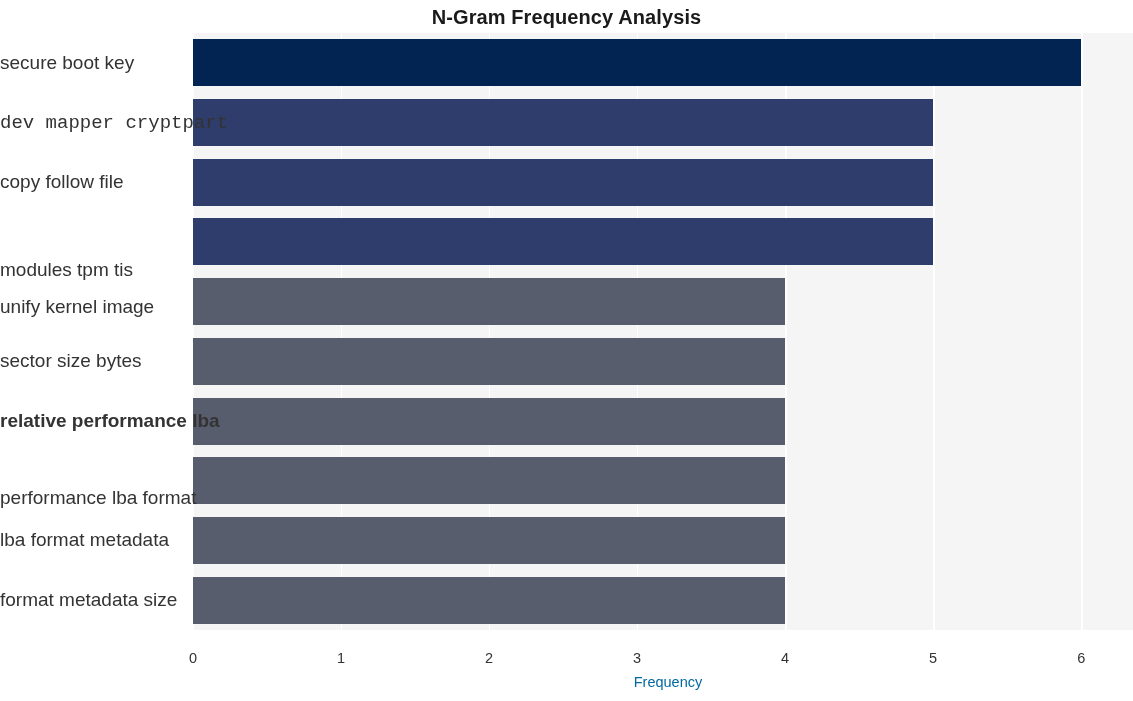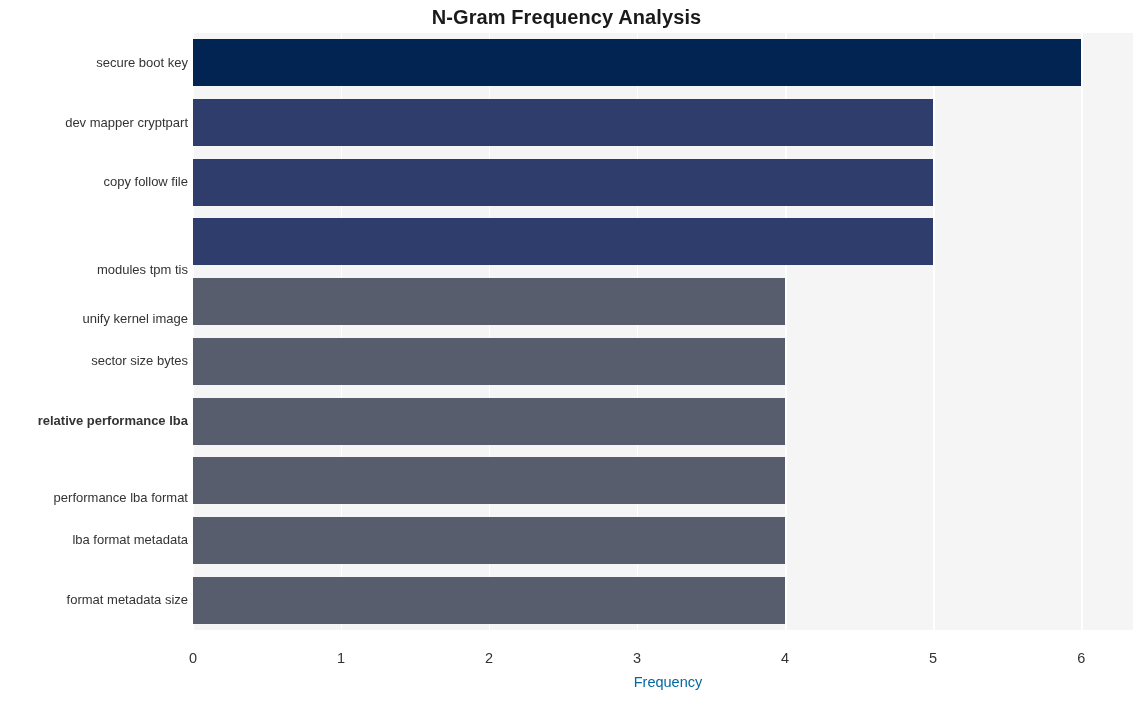--- a/index.html
+++ b/index.html
@@ -78,22 +78,21 @@
     position: absolute;
     left: 0;
     top: 33px;
     width: 188px;
     height: 597px;
   }
   .y-tick-label {
     position: absolute;
     right: 0;
     width: 188px;
-    text-align: right;
-    font-size: 13px;
+    font-size: 19px;
     color: #333333;
     white-space: nowrap;
     line-height: 16px;
   }
 
   
   #x-labels {
     position: absolute;
     left: 0;
     top: 650px;
@@ -167,24 +166,24 @@
           <div class="bar" title="lba format metadata: 4" style="top: 6.35px; width: 592.126px; background: rgb(88, 93, 110);"></div>
         </div>
         <div class="bar-row" style="top: 537.3px; height: 59.7px;">
           <div class="bar" title="format metadata size: 4" style="top: 6.35px; width: 592.126px; background: rgb(88, 93, 110);"></div>
         </div>
       </div>
   </div>
 
   <div id="y-labels">
       <div class="y-tick-label" style="top: 21.85px;">secure boot key</div>
-      <div class="y-tick-label" style="top: 81.55px;">dev mapper cryptpart</div>
+      <div class="y-tick-label" style="top: 81.55px; font-family: Liberation Mono, monospace;">dev mapper cryptpart</div>
       <div class="y-tick-label" style="top: 141.25px;">copy follow file</div>
       <div class="y-tick-label" style="top: 200.95px; margin-top: 28px;">modules tpm tis</div>
-      <div class="y-tick-label" style="top: 278px;">unify kernel image</div>
+      <div class="y-tick-label" style="top: 266px;">unify kernel image</div>
       <div class="y-tick-label" style="top: 320.35px;">sector size bytes</div>
       <div class="y-tick-label" style="top: 380.05px; font-weight: bold;">relative performance lba</div>
       <div class="y-tick-label" style="top: 439.75px; margin-top: 17px;">performance lba format</div>
       <div class="y-tick-label" style="top: 499.45px; padding-left: 48px;">lba format metadata</div>
       <div class="y-tick-label" style="top: 559.15px;">format metadata size</div>
     </div>
 
   <div id="x-labels">
       <div class="x-tick-label" style="left: 193px;">0</div>
       <div class="x-tick-label" style="left: 341.031px;">1</div>

